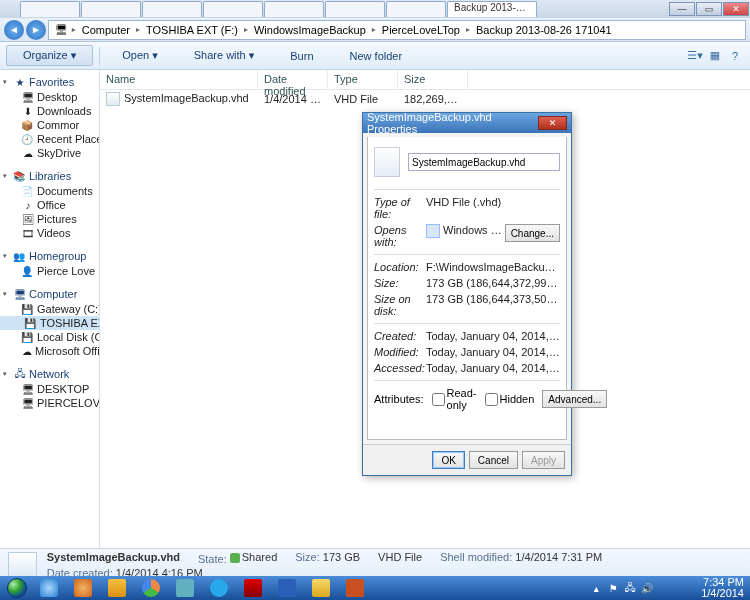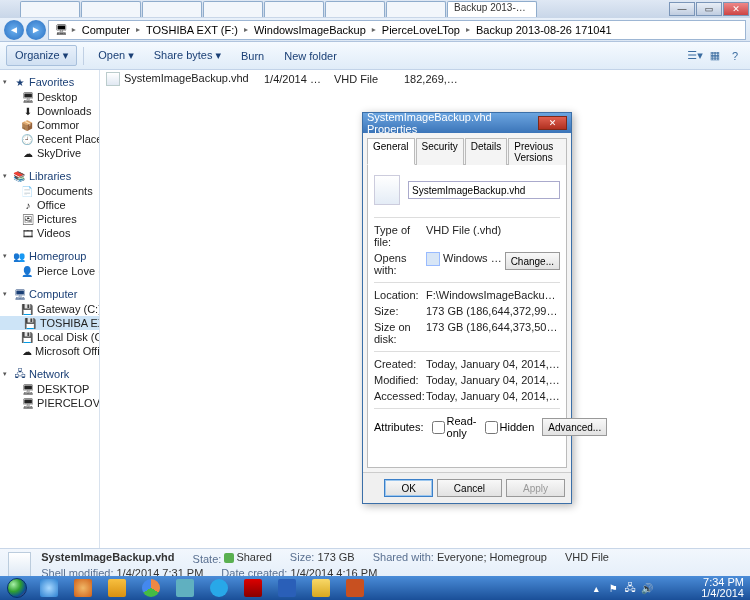--- a/index.html
+++ b/index.html
@@ -17,21 +17,21 @@
 .navbar { height: 24px; background: linear-gradient(#e9f1fa, #dce7f4); display:flex; align-items:center; gap:2px; padding:0 4px; border-bottom:1px solid #b0c4de;}
 .nb-btn { width:20px; height:20px; border-radius:10px; background: radial-gradient(#6ab0f0,#2a6fc0); display:flex;align-items:center;justify-content:center;color:#fff;font-size:10px;}
 .breadcrumb { flex:1; height:20px; background:#fff; border:1px solid #9db6d4; display:flex; align-items:center; padding-left:4px; font-size:11px; overflow:hidden;}
 .breadcrumb .crumb { padding:0 4px; white-space:nowrap;}
 .breadcrumb .sep { color:#666; font-size:8px; padding:0 2px;}
 .bc-icon { margin:0 2px; font-size:10px;}
 .searchbox { width:160px; height:20px; background:#fff; border:1px solid #9db6d4; padding:0 4px; color:#888; font-style:italic; display:flex;align-items:center;}
 
 
 .toolbar { height:28px; background:linear-gradient(#f5faff,#e0ecf8); border-bottom:1px solid #c2d3e8; display:flex; align-items:center; padding:0 6px; gap:4px;}
-.tb-btn { padding:3px 8px; color:#1a3f75; cursor:default;}
+.tb-btn { padding:3px 16px; color:#1a3f75; cursor:default;}
 .tb-btn.org { background:linear-gradient(#e8f0fa,#d0e0f2); border:1px solid #a8c0dc; border-radius:2px;}
 .tb-sep { width:1px; height:18px; background:#c0d0e4; margin:0 2px;}
 .tb-right { margin-left:auto; display:flex; gap:2px;}
 .tb-right .ico { width:18px;height:18px;border:1px solid transparent;display:flex;align-items:center;justify-content:center;color:#3a6ca0;font-size:11px;}
 
 
 .split { display:flex; height: 478px; }
 
 
 .tree { width:100px; background:#fff; border-right:1px solid #d8e2ee; padding:4px 0; overflow:hidden;}
@@ -67,23 +67,23 @@
 .dlg-body { padding:4px; background:#f4f4f4;}
 .dlg-tabs { display:flex; gap:1px; border-bottom:1px solid #bbb;}
 .dlg-tabs .dt { padding:2px 5px; background:#f4f4f4; border:1px solid #bbb; border-bottom:none; font-size:10px; position:relative; top:1px;}
 .dlg-tabs .dt.act { background:#fff; border-bottom:1px solid #fff;}
 .dlg-pane { background:#fff; border:1px solid #bbb; border-top:none; padding:6px; font-size:10px;}
 .dlg-hdr { display:flex; align-items:center; gap:8px; padding:4px 0 8px;}
 .dlg-hdr .fi { width:26px;height:30px;background:linear-gradient(#fff,#e4ecf6);border:1px solid #ccd;}
 .dlg-hdr input { flex:1; height:18px; border:1px solid #aac; padding:0 3px; font-size:10px;}
 .dlg-sep { height:1px; background:#ddd; margin:4px 0;}
 .prow { display:flex; padding:2px 0;}
-.prow .pl { width:52px; color:#222;}
+.prow .pl { width:52px; color:#222;font-style:italic;}
 .prow .pv { flex:1; color:#222; overflow:hidden;white-space:nowrap;text-overflow:ellipsis;}
-.btn { height:18px; padding:0 16px; background:linear-gradient(#f8f8f8,#e2e2e2); border:1px solid #999; font-size:10px; display:inline-flex;align-items:center;justify-content:center;}
+.btn { height:18px; padding:0 8px; background:linear-gradient(#f8f8f8,#e2e2e2); border:1px solid #999; font-size:10px; display:inline-flex;align-items:center;justify-content:center;}
 .btn.sm{padding:0 5px;}
 .attrrow{display:flex;align-items:center;gap:8px;padding:2px 0;}
 .attrrow label{display:flex;align-items:center;gap:2px;font-size:10px;}
 .attrrow .adv{margin-left:auto;}
 .dlg-foot { display:flex; justify-content:flex-end; gap:4px; padding:6px; background:#f0f0f0; border-top:1px solid #ccc;}
 .btn.def { border:1px solid #3b7fc8; box-shadow:inset 0 0 0 1px #9cc7ef;}
 .ow-icon{width:14px;height:14px;background:#d8e6f6;border:1px solid #9bf;display:inline-block;margin-right:3px;vertical-align:middle;}
 
 
 .taskbar { position:absolute; bottom:0; left:0; right:0; height:24px; background:linear-gradient(#4a8cd8,#1a4f98); display:flex; align-items:center; padding:0 2px;}
@@ -139,21 +139,21 @@
     <span class="crumb">PierceLoveLTop</span>
     <span class="sep">▸</span>
     <span class="crumb">Backup 2013-08-26 171041</span>
   </div>
 </div>
 
 <div class="toolbar">
   <div class="tb-btn org"><span>Organize</span> ▾</div>
   <div class="tb-sep"></div>
   <div class="tb-btn"><span>Open</span> ▾</div>
-  <div class="tb-btn"><span>Share bytes</span> ▾</div>
+  <div class="tb-btn"><span>Share with</span> ▾</div>
   <div class="tb-btn">Burn</div>
   <div class="tb-btn">New folder</div>
   <div class="tb-right">
     <div class="ico">☰▾</div>
     <div class="ico">▦</div>
     <div class="ico">?</div>
   </div>
 </div>
 
 <div class="split">
@@ -252,57 +252,56 @@
           <span>DESKTOP</span>
         </div>
       <div class="item">
           <span class="ti">🖥</span>
           <span>PIERCELOVE-LT</span>
         </div>
     </div>
   </div>
 
   <div class="filelist">
+    <div class="fl-head">
+      <div class="c-name">Name</div>
+      <div class="c-date">Date modified</div>
+      <div class="c-type">Type</div>
+      <div class="c-size">Size</div>
+    </div>
     <div class="fl-row">
       <div class="c-name"><span class="f-icon"></span><span>SystemImageBackup.vhd</span></div>
       <div class="c-date">1/4/2014 7:31 PM</div>
       <div class="c-type">VHD File</div>
       <div class="c-size">182,269,89...</div>
     </div>
   </div>
 </div>
 
 <div class="details">
   <div class="thumb"></div>
   <div class="meta">
     <span style="font-weight:bold">SystemImageBackup.vhd</span>
     <span><span class="lbl">State:</span> <span class="sharebadge">
           <span class="si"></span>
           <span>Shared</span>
         </span></span>
     <span><span class="lbl">Size:</span> <span>173 GB</span></span>
-    <span><span class="lbl">Shared with:</span> <span>Everyone; Homegroup</span></span>
     <span>VHD File</span>
     <span><span class="lbl">Shell modified:</span> <span>1/4/2014 7:31 PM</span></span>
     <span><span class="lbl">Date created:</span> <span>1/4/2014 4:16 PM</span></span>
   </div>
 </div>
 
 <div class="dialog">
   <div class="dlg-title">
     <span>SystemImageBackup.vhd Properties</span>
     <div class="x">✕</div>
   </div>
   <div class="dlg-body">
-    <div class="dlg-tabs">
-      <div class="dt act">General</div>
-      <div class="dt">Security</div>
-      <div class="dt">Details</div>
-      <div class="dt">Previous Versions</div>
-    </div>
     <div class="dlg-pane">
       <div class="dlg-hdr">
         <div class="fi"></div>
         <input value="SystemImageBackup.vhd" style="">
       </div>
       <div class="dlg-sep"></div>
       <div class="prow">
           <div class="pl">Type of file:</div>
           <div class="pv">VHD File (.vhd)</div>
         </div>

